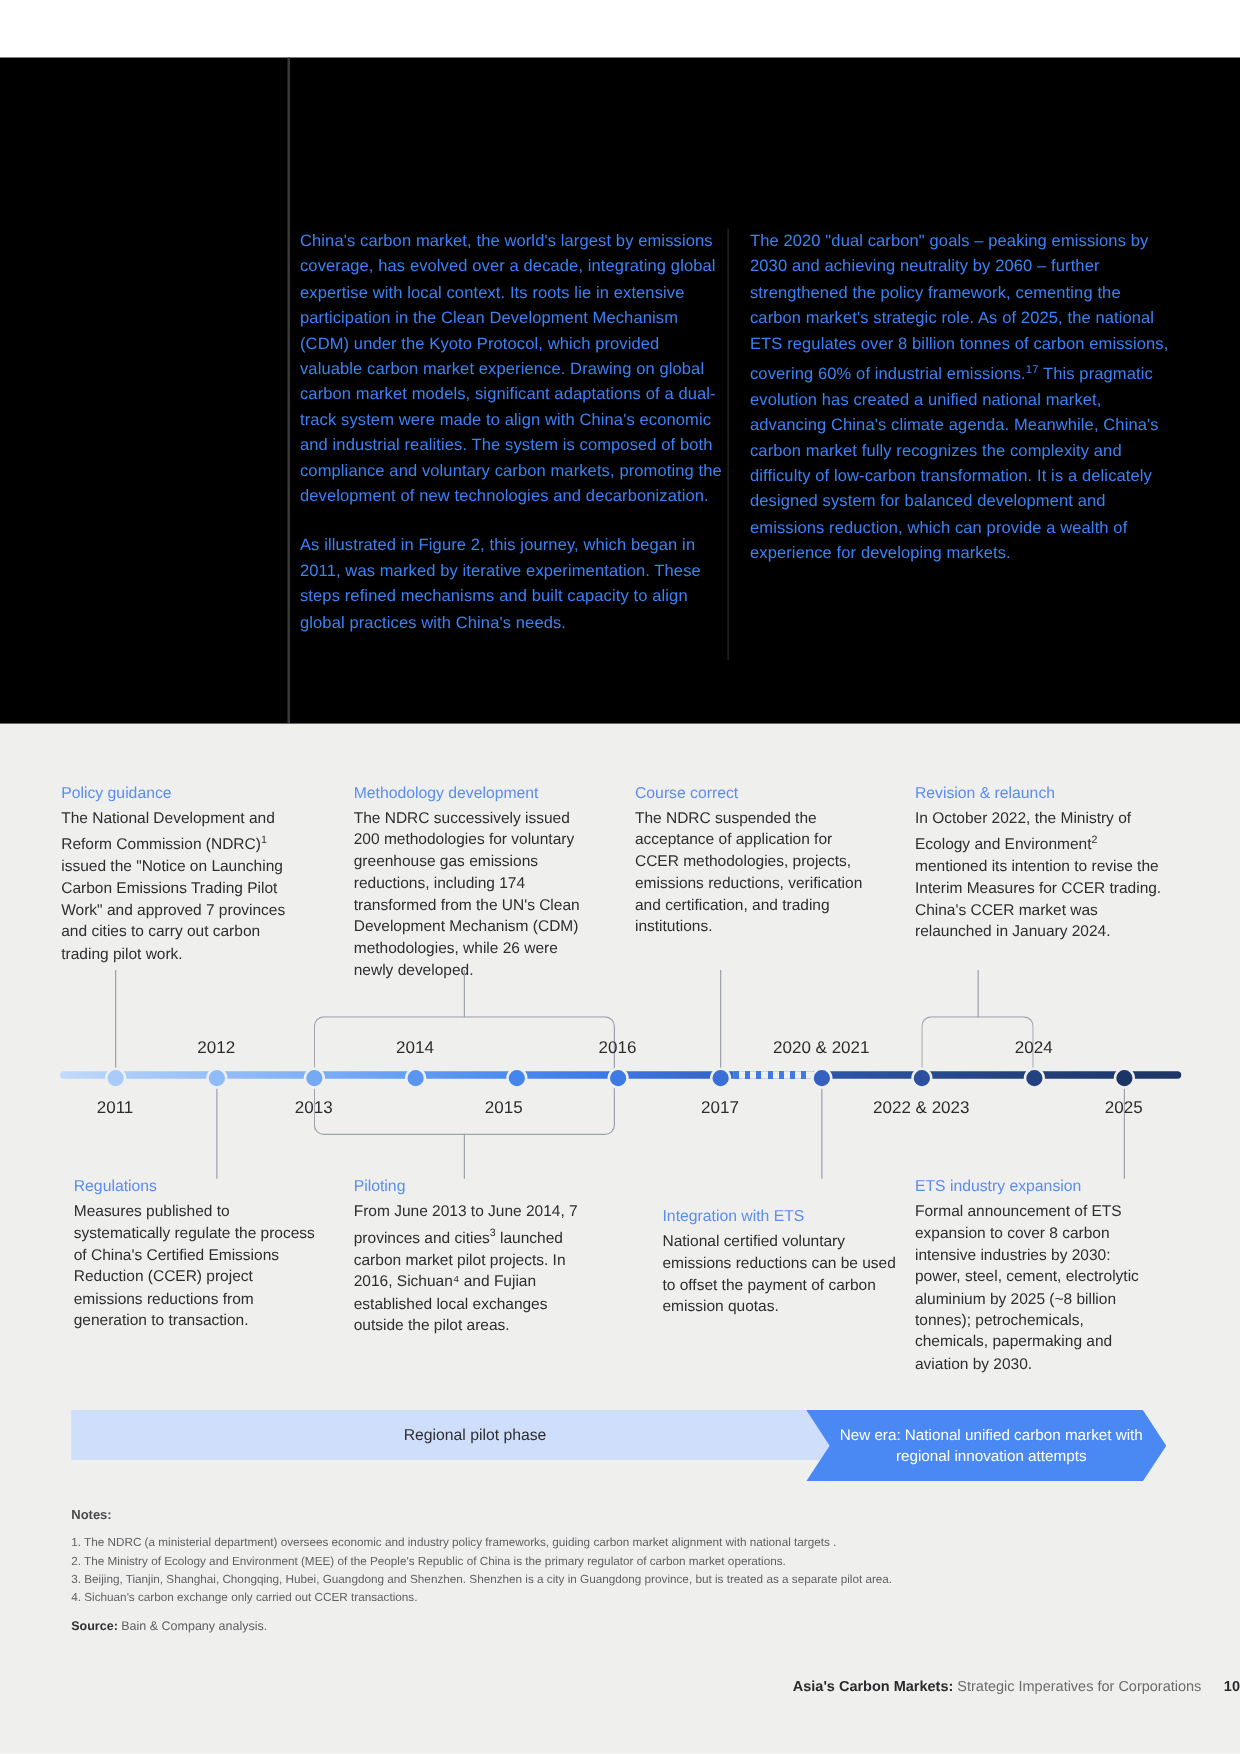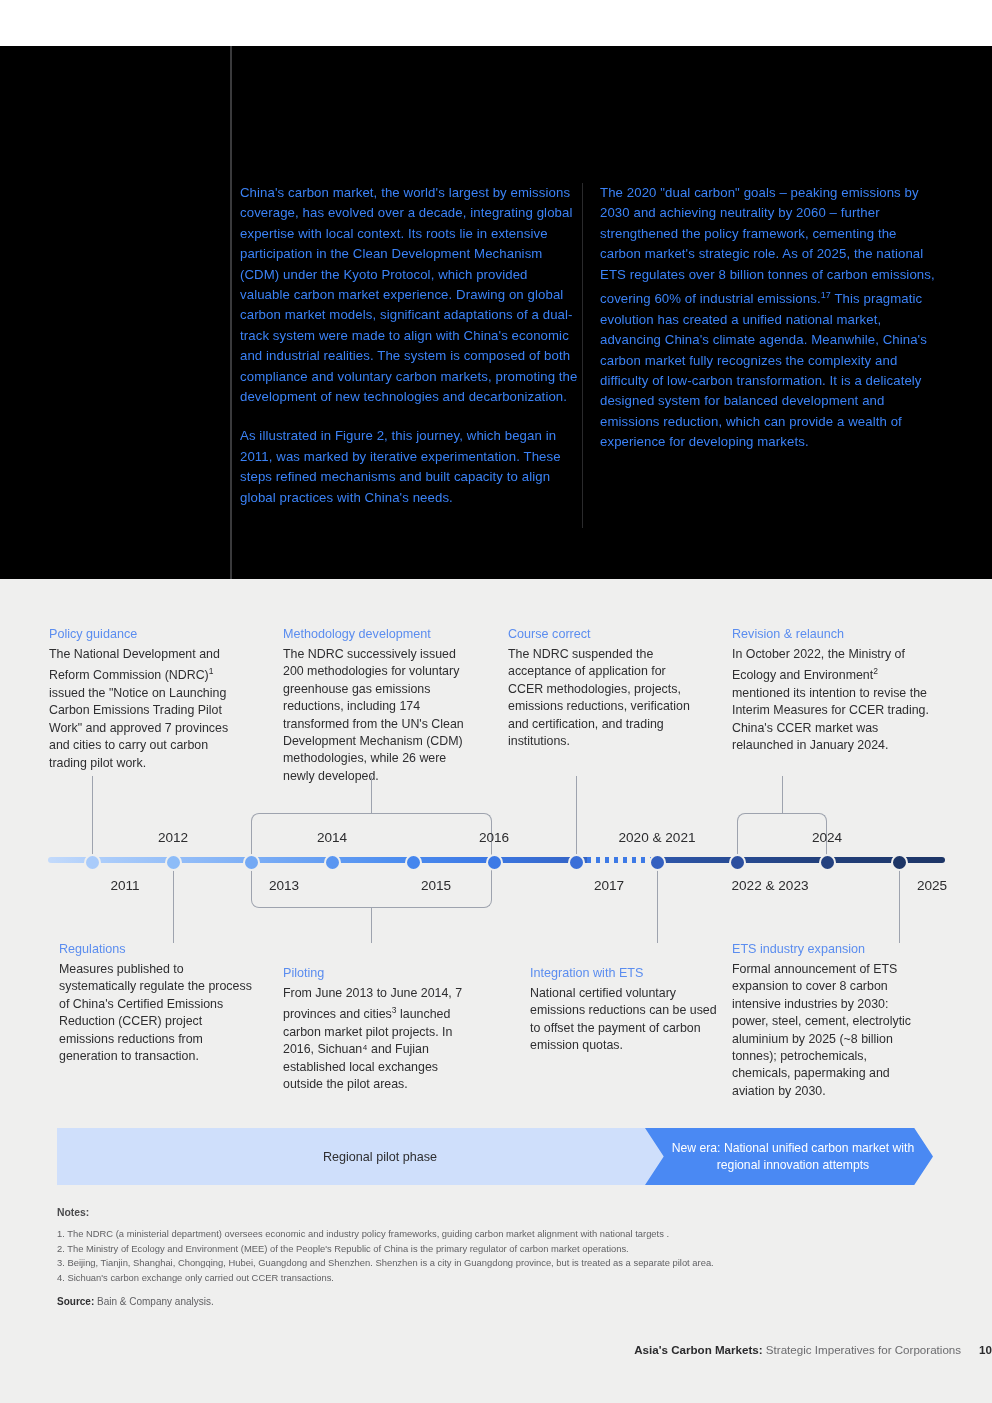--- a/index.html
+++ b/index.html
@@ -83,21 +83,21 @@
     color: #2e2e30;
   }
   .card-body .sup { font-size: 8.5px; }
 
   .c-t0 { left: 49px;  top: 0; width: 196px; }
   .c-t1 { left: 283px; top: 0; width: 196px; }
   .c-t2 { left: 508px; top: 0; width: 196px; }
   .c-t3 { left: 732px; top: 0; width: 202px; }
 
   .c-b0 { left: 59px;  top: 0; width: 196px; }
-  .c-b1 { left: 283px; top: 0; width: 196px; margin-top: 24px; }
+  .c-b1 { left: 283px; top: 0; width: 196px; }
   .c-b2 { left: 530px; top: 0; width: 196px; margin-top: 24px; }
   .c-b3 { left: 732px; top: 0; width: 196px; }
 
   
   .timeline-wrap {
     position: absolute;
     left: 0; top: 195px;
     width: 992px; height: 170px;
   }
   .axis {
@@ -135,21 +135,21 @@
     margin-left: -8.5px;
   }
   .yr {
     position: absolute;
     font-size: 13.6px;
     color: #2c2c2e;
     white-space: nowrap;
     transform: translateX(-50%);
   }
   .yr.above { top: 56px; }
-  .yr.below { top: 104px; margin-left: 33px; }
+  .yr.below { top: 104px; }
 
   
   .conn {
     position: absolute;
     width: 1px;
     background: #9ea3ae;
   }
   
   .bracket {
     position: absolute;
@@ -168,21 +168,21 @@
 
   
   .phases {
     position: absolute;
     left: 57px; top: 549px;
     width: 876px; height: 57px;
   }
   .phase-a {
     position: absolute;
     left: 0; top: 0;
-    width: 646px; height: 57px;
+    width: 646px; height: 40px;
     background: #cfdffb;
     display: flex; align-items: center; justify-content: center;
     font-size: 12.6px; color: #2e2e30;
   }
   .phase-b {
     position: absolute;
     left: 588px; top: 0;
     width: 288px; height: 57px;
     background: #4a89f3;
     clip-path: polygon(0 0, 93.5% 0, 100% 50%, 93.5% 100%, 0 100%, 6.5% 50%);

